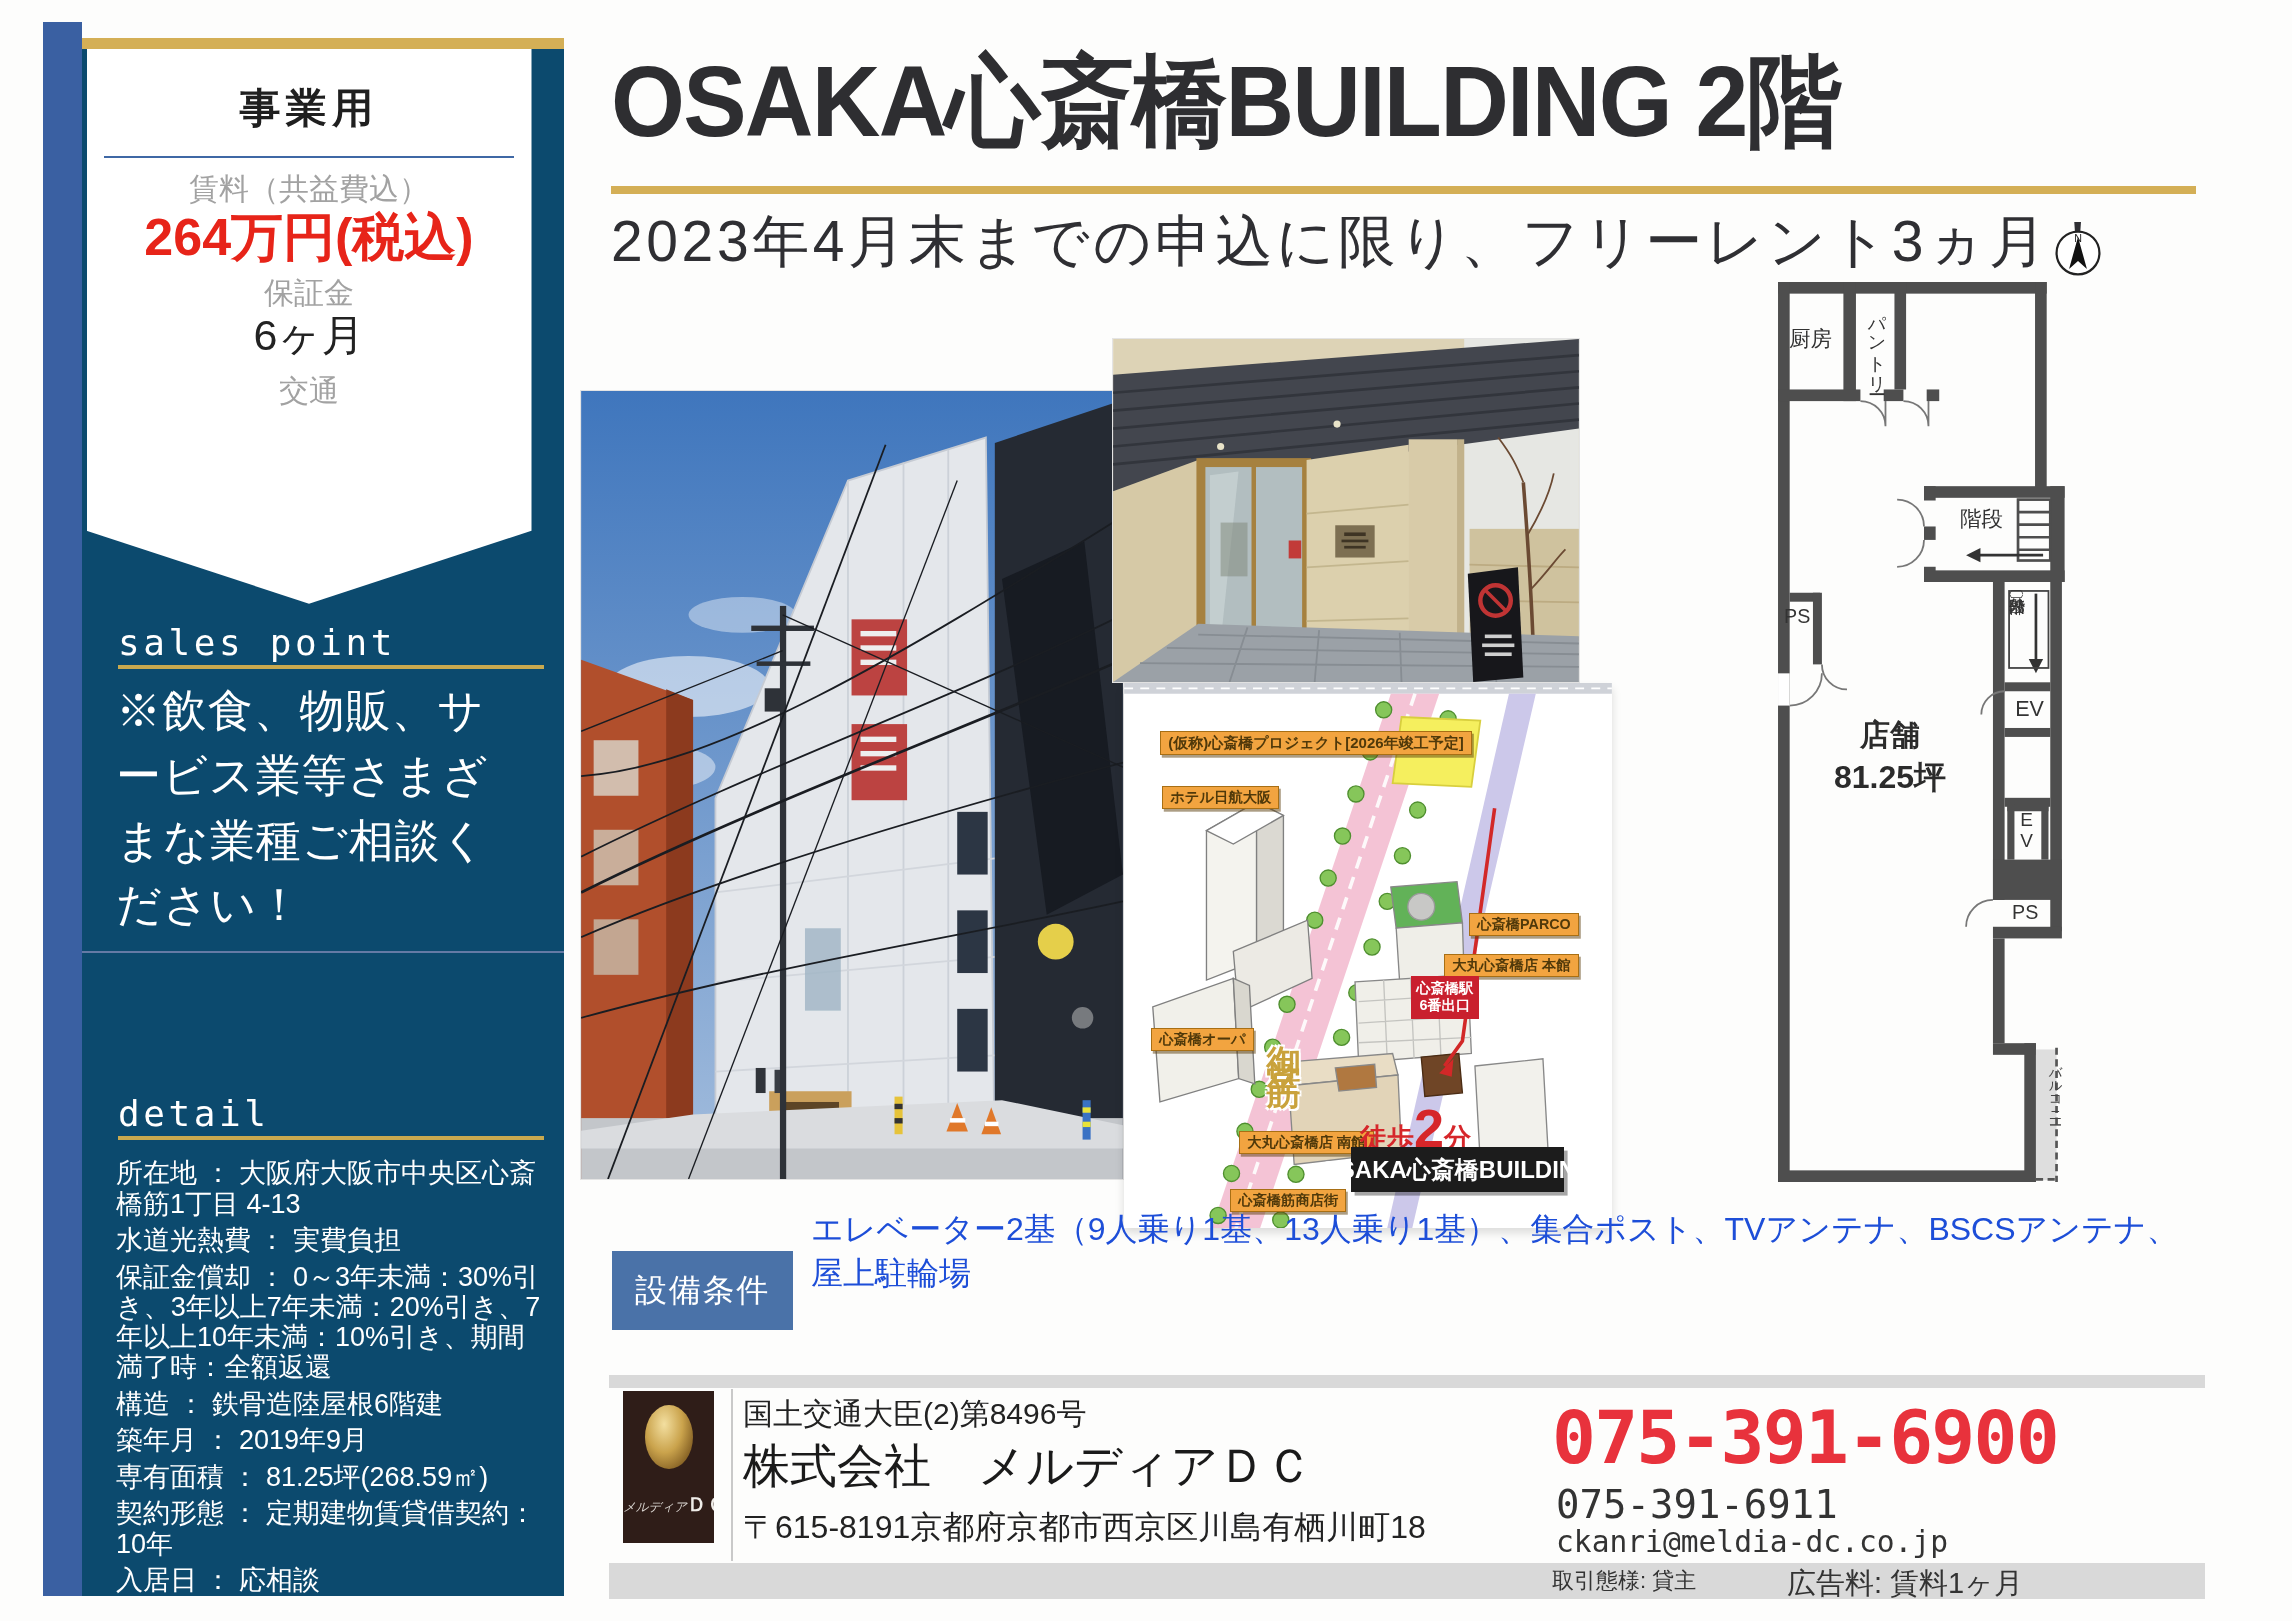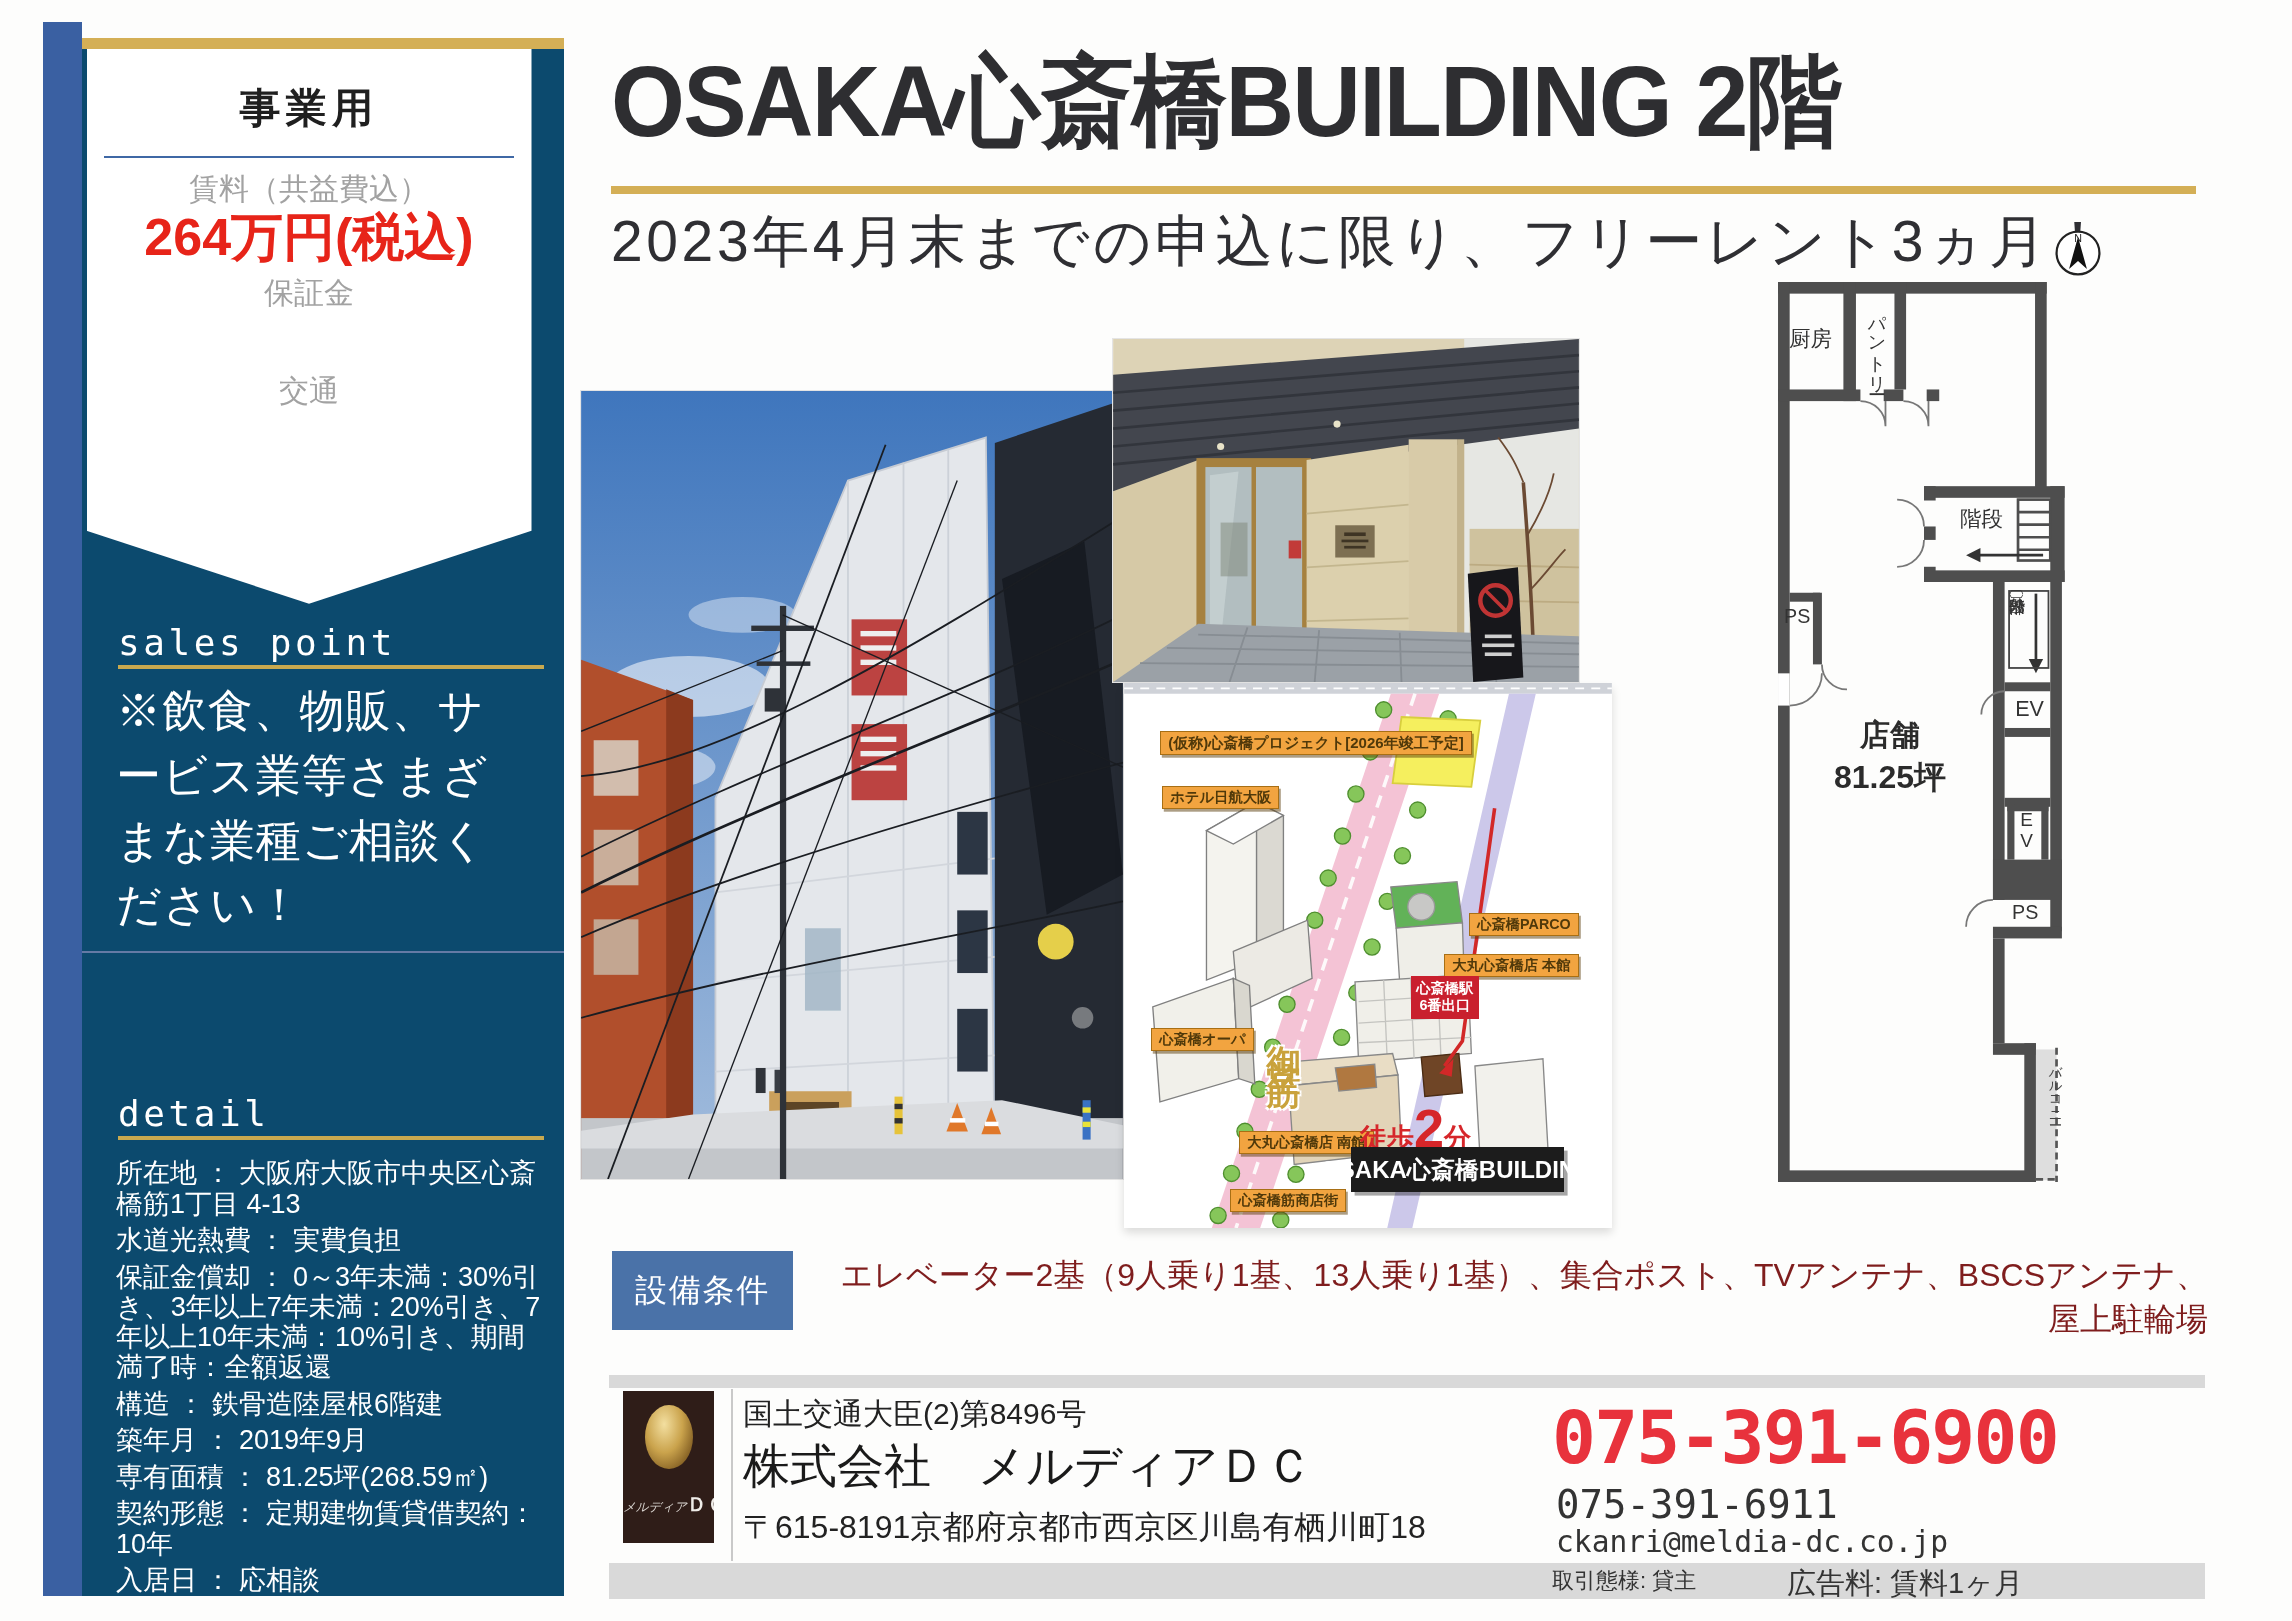--- a/index.html
+++ b/index.html
@@ -33,20 +33,21 @@
   <div class="abs left-strip"></div>
   <div class="abs panel">
     <div class="abs goldbar"></div>
 
     <div class="abs infobox">
       <div class="abs" style="left:0;top:32px;width:100%;font-size:41px;font-weight:bold;color:#1f1f1f;letter-spacing:5.4px;">事業用</div>
       <div class="abs" style="left:4%;top:107px;width:92%;height:2.7px;background:#3f68a5;"></div>
       <div class="abs glabel" style="left:0;top:120px;width:100%;">賃料（共益費込）</div>
       <div class="abs" style="left:0;top:154px;width:100%;font-size:52px;font-weight:bold;color:#e72419;">264万円(税込)</div>
       <div class="abs glabel" style="left:0;top:224px;width:100%;">保証金</div>
+      <div class="abs" style="left:0;top:258px;width:100%;font-size:43px;color:#222;">6ヶ月</div>
       <div class="abs glabel" style="left:0;top:322px;width:100%;">交通</div>
     </div>
 
     <div class="abs heading-mono" style="left:36px;top:584px;">sales point</div>
     <div class="abs gold-ul" style="left:36px;top:627px;width:426px;"></div>
     <div class="abs sidebar-text" style="left:34px;top:641px;width:405px;font-size:45px;line-height:1.44;letter-spacing:0.9px;">※飲食、物販、サービス業等さまざまな業種ご相談ください！</div>
 
     <div class="abs" style="left:0;top:913px;width:100%;height:1.8px;background:rgba(190,170,220,.5);"></div>
 
     <div class="abs heading-mono" style="left:36px;top:1055px;">detail</div>
@@ -365,21 +366,21 @@
   <div class="planlabel" style="left:2012px;top:901px;font-size:19.7px;">PS</div>
   <div class="planlabel" style="left:1784px;top:605px;font-size:19.7px;">PS</div>
   <div class="planlabel" style="left:1814px;top:715px;width:152px;text-align:center;font-weight:bold;color:#2b2b2b;">
     <div style="font-size:30px;">店舗</div>
     <div style="font-size:32px;">81.25坪</div>
   </div>
   <div class="planlabel vtext" style="left:2046px;top:1057px;font-size:13.4px;color:#444;height:116px;">バルコニー</div>
 
   <div class="abs" style="left:612px;top:1251px;width:181px;height:79px;background:#4a72a8;color:#fff;font-size:32px;
        display:flex;align-items:center;justify-content:center;letter-spacing:1.8px;">設備条件</div>
-  <div class="abs" style="left:811px;top:1254px;width:1397px;font-size:32px;color:#7f1d1d;text-align:right;">エレベーター2基（9人乗り1基、13人乗り1基）、集合ポスト、TVアンテナ、BSCSアンテナ、屋上駐輪場</div>
+  <div class="abs" style="left:811px;top:1208px;width:1397px;font-size:32px;color:#1d4ed8;">エレベーター2基（9人乗り1基、13人乗り1基）、集合ポスト、TVアンテナ、BSCSアンテナ、屋上駐輪場</div>
 
   <div class="abs band" style="left:609px;top:1375px;width:1596px;height:13.4px;"></div>
   <div class="abs" style="left:623px;top:1391px;width:91px;height:152px;background:#2f1d18;overflow:hidden;">
     <div class="abs" style="left:21.5px;top:14.3px;width:48px;height:64px;border-radius:50%;
          background:radial-gradient(ellipse at 40% 30%, #f3dfa0, #caa34c 45%, #77531c 85%);"></div>
     <div class="abs" style="left:0;top:100px;width:100%;text-align:center;color:#d9d4cf;white-space:nowrap;">
       <span style="font-size:12.5px;font-style:italic;">メルディア</span><span style="font-size:19.7px;font-weight:bold;color:#efece8;">ＤＣ</span>
     </div>
   </div>
   <div class="abs" style="left:731px;top:1389px;width:1.8px;height:172px;background:#c9c9c9;"></div>

